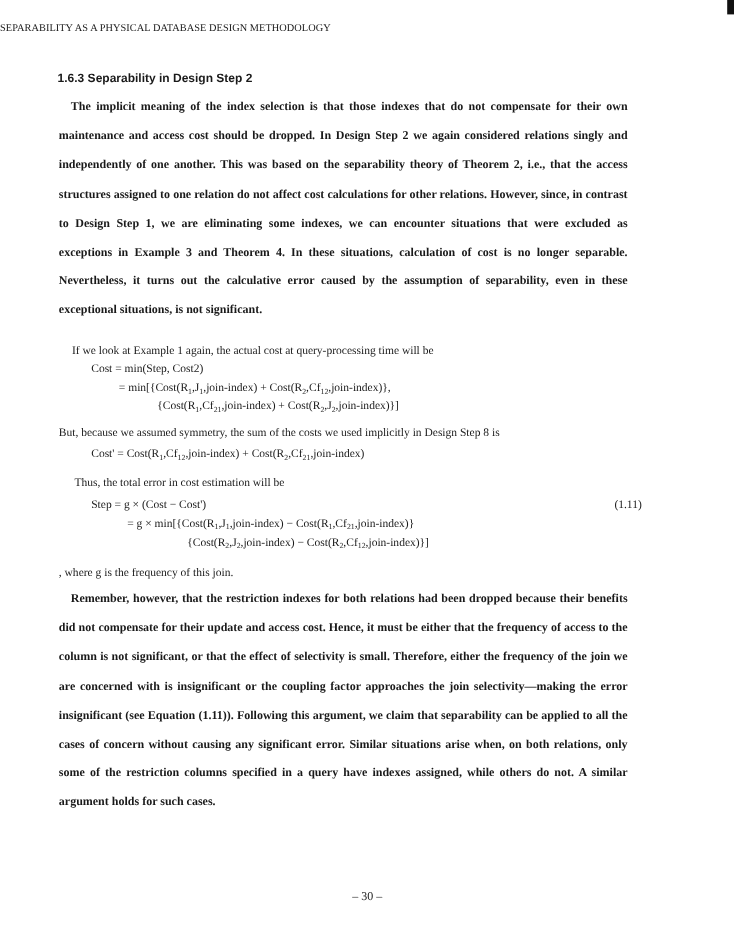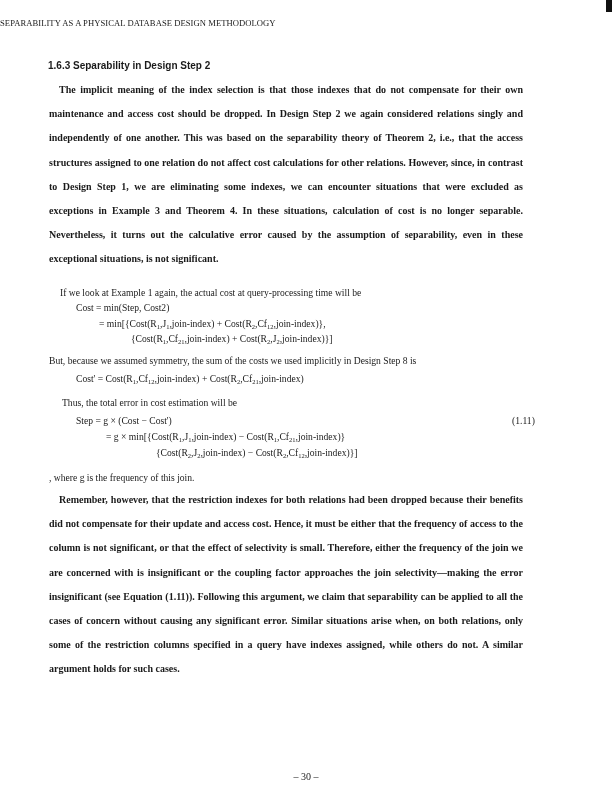--- a/index.html
+++ b/index.html
@@ -11,21 +11,21 @@
   .section-title { position: absolute; top: 60px; left: 48px; font-family: "Liberation Sans", sans-serif;
                    font-weight: bold; font-size: 10px; }
   .para { position: absolute; left: 49px; width: 474px; font-size: 10px; line-height: 24.2px;
           text-align: justify; text-align-last: left; font-weight: bold; }
   .para .indent { display: inline-block; width: 10px; }
   .p1 { top: 78px; }
   .line { position: absolute; font-size: 9.6px; white-space: nowrap; }
   .eqnum { position: absolute; font-size: 9.6px; left: 500px; margin-left: 12px; }
   sub { font-size: 6.5px; vertical-align: -2px; }
   .p2 { top: 488px; }
-  .page-num { position: absolute; top: 742px; left: 0; width: 612px; text-align: center; font-size: 10px; margin-top: 29px; }
+  .page-num { position: absolute; top: 742px; left: 0; width: 612px; text-align: center; font-size: 10px; }
 </style>
 </head>
 <body>
 
 <div class="corner-mark"></div>
 
 <div class="running-head">SEPARABILITY AS A PHYSICAL DATABASE DESIGN METHODOLOGY</div>
 
 <div class="section-title">1.6.3 Separability in Design Step 2</div>
 

